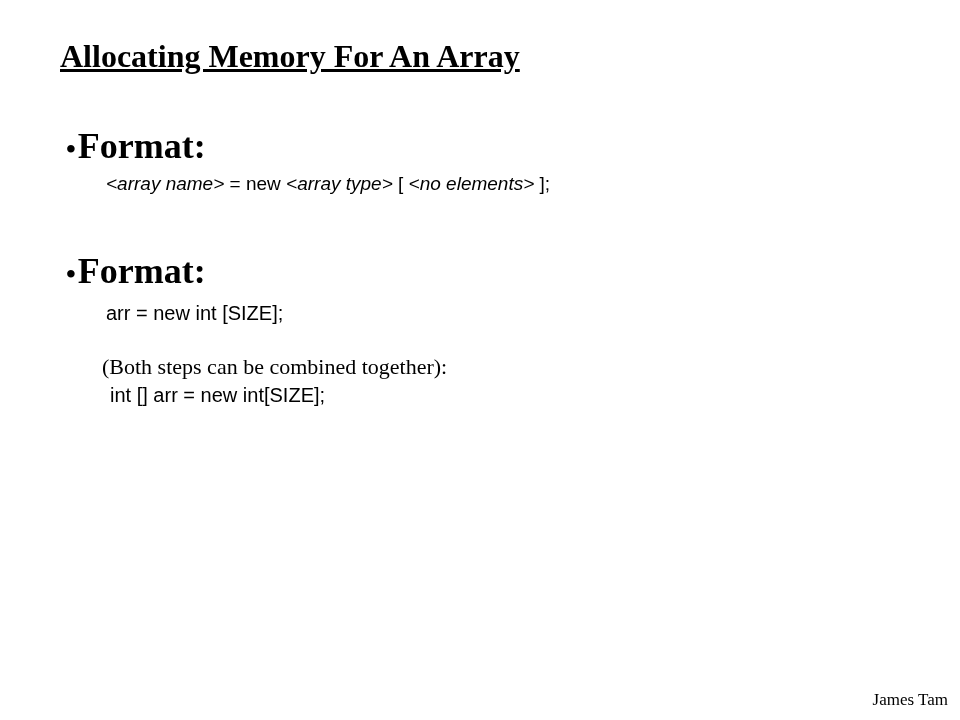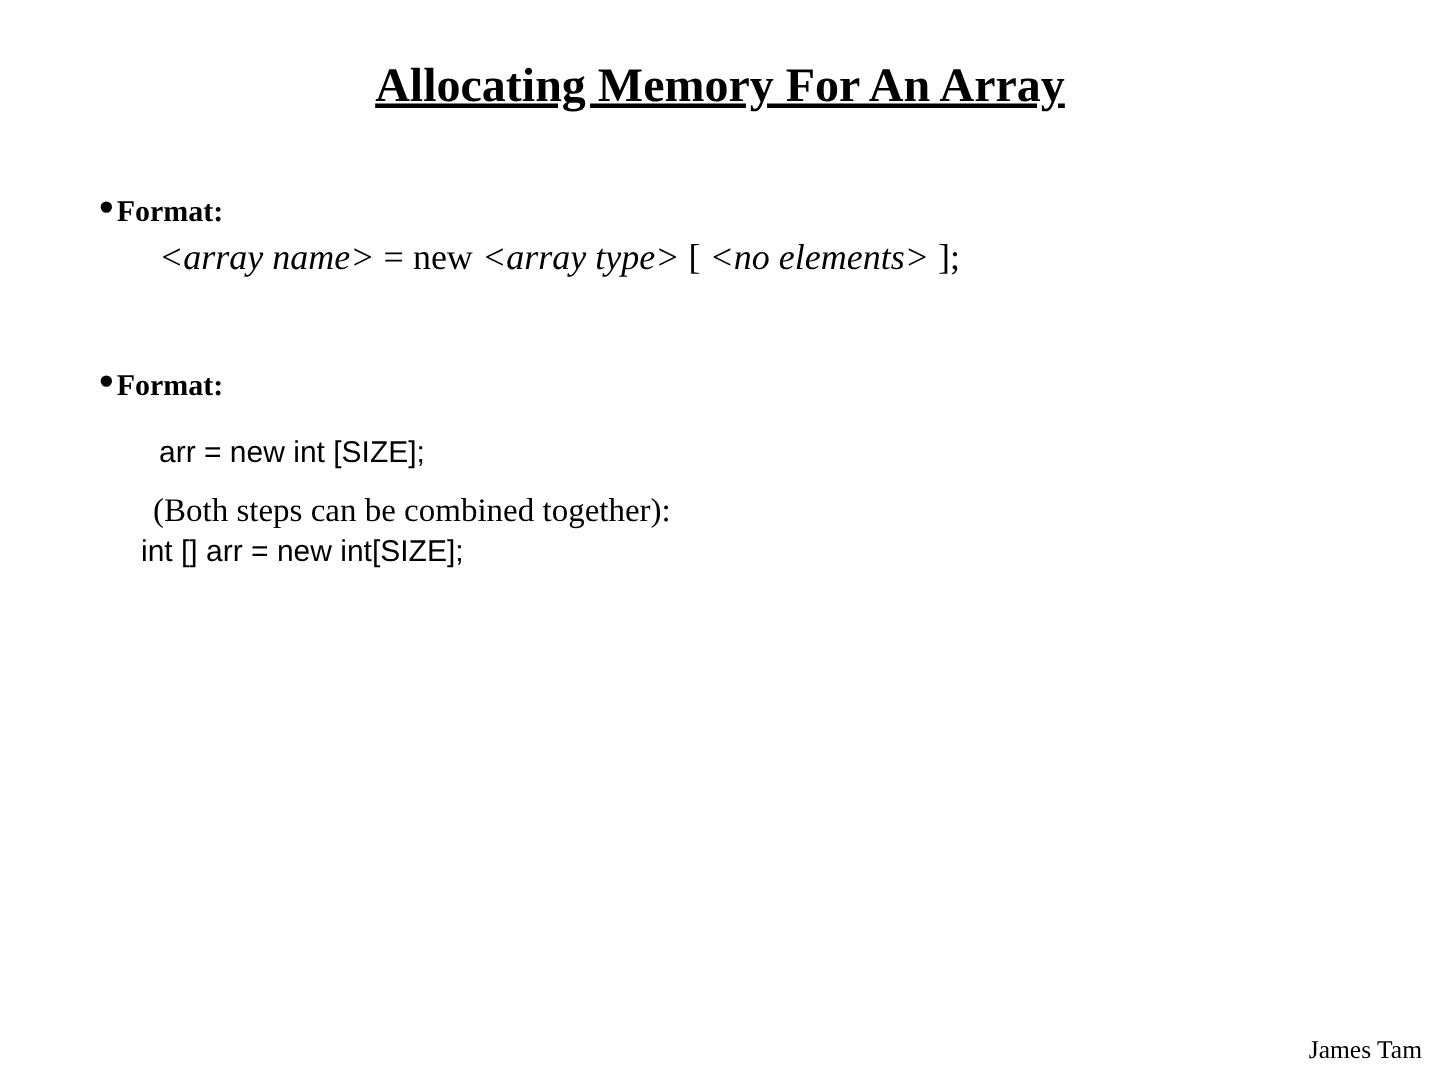--- a/index.html
+++ b/index.html
@@ -10,29 +10,29 @@
     body {
       width: 960px;
       height: 720px;
       background: #ffffff;
       font-family: "Times New Roman", Times, serif;
       color: #000000;
       position: relative;
       padding: 30px 60px;
     }
     .slide-title {
-      text-align: center;
+      text-align: left;
       font-size: 32px;
       font-weight: bold;
       text-decoration: underline;
       margin-top: 8px;
       margin-bottom: 50px;
     }
     .section-heading {
-      font-size: 20px;
+      font-size: 36px;
       font-weight: bold;
       font-family: "Times New Roman", Times, serif;
     }
     .bullet {
       display: flex;
       align-items: baseline;
       margin-left: 6px;
     }
     .bullet-dot {
       font-size: 28px;
@@ -42,43 +42,43 @@
     }
     .format-section {
       margin-bottom: 55px;
     }
     .example-section {
     }
     .code-line {
       font-family: Arial, Helvetica, sans-serif;
       font-size: 20px;
       margin-left: 46px;
-      margin-top: 18px;
+      margin-top: 6px;
       line-height: 1.5;
     }
     .format-code {
-      font-family: Liberation Serif, serif;
-      font-size: 24px;
+      font-family: Liberation Sans, sans-serif;
+      font-size: 19px;
       margin-left: 46px;
       margin-top: 6px;
     }
     .format-code .italic {
       font-style: italic;
     }
     .note-line {
       font-family: "Times New Roman", Times, serif;
       font-size: 22px;
       margin-left: 42px;
-      margin-top: 10px;
+      margin-top: 26px;
       margin-bottom: 2px;
     }
     .combined-code {
       font-family: Arial, Helvetica, sans-serif;
       font-size: 20px;
-      margin-left: 34px;
+      margin-left: 50px;
       margin-top: 4px;
     }
     .footer-author {
       position: absolute;
       right: 12px;
       bottom: 10px;
       font-family: "Times New Roman", Times, serif;
       font-size: 17px;
     }
   </style>

